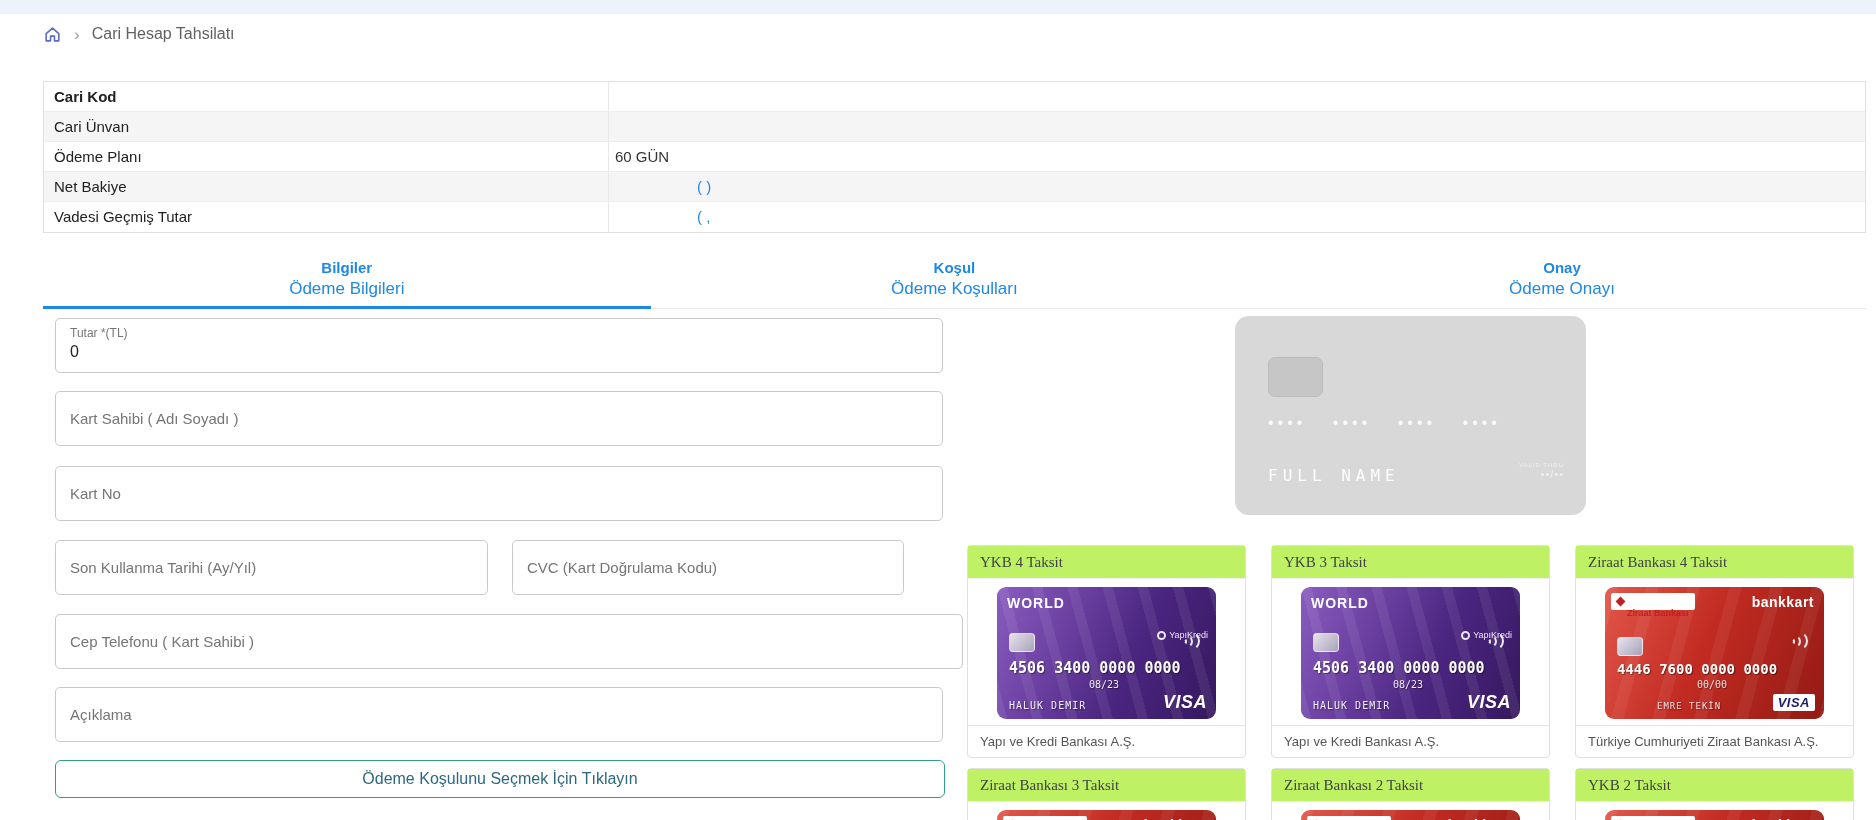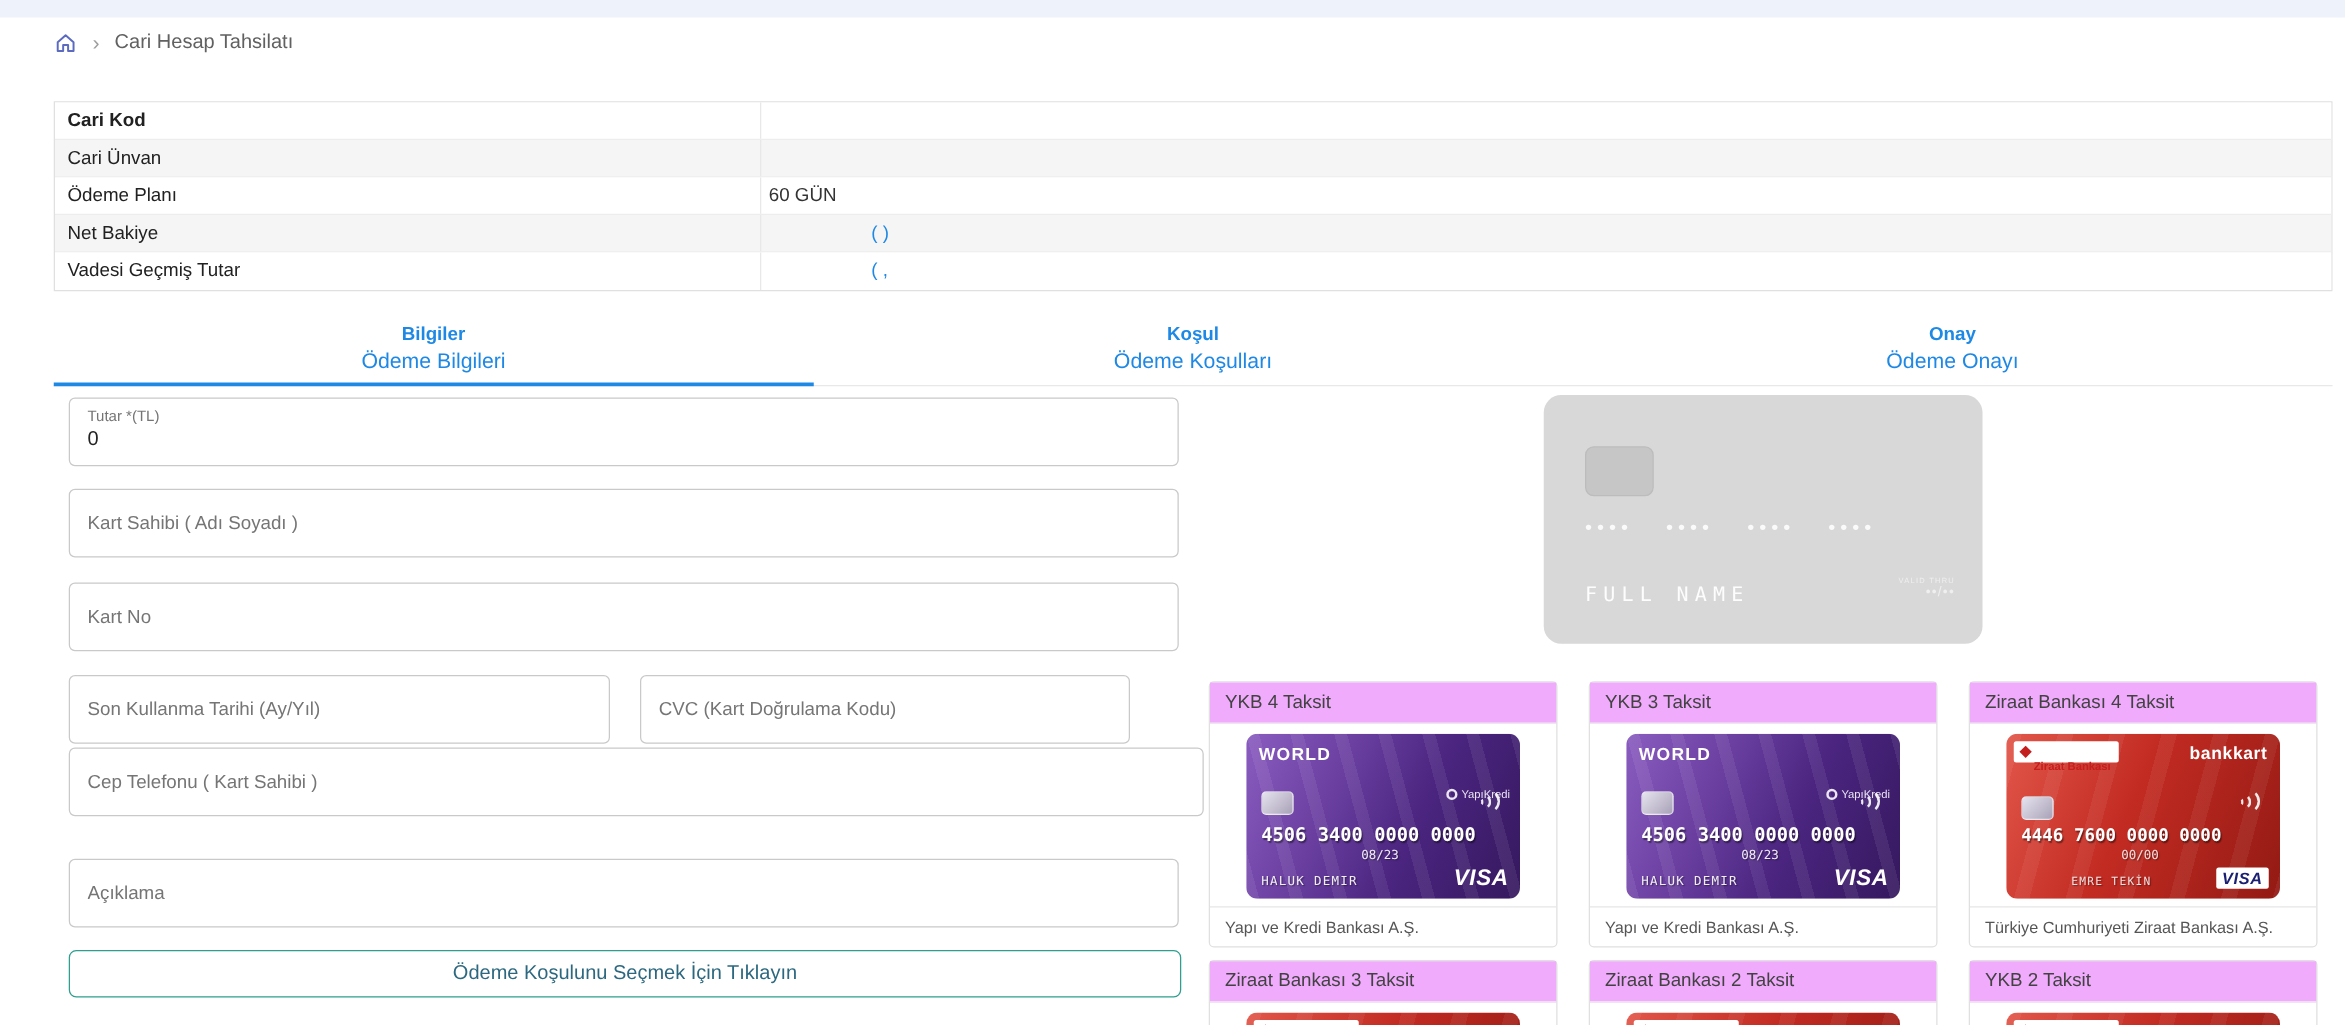--- a/index.html
+++ b/index.html
@@ -41,21 +41,21 @@
   .field.ph input::placeholder { color:#757575; opacity:1; }
   .field.filled { padding:7px 14px 4px 14px; }
   .field .flabel { display:block; font-size:12px; color:#757575; }
   .field.filled input { font-size:16px; color:#222; margin-top:3px; }
 
   .f-amount   { left:55px; top:318px; width:888px; height:55px; }
   .f-holder   { left:55px; top:391px; width:888px; height:55px; }
   .f-cardno   { left:55px; top:466px; width:888px; height:55px; }
   .f-expiry   { left:55px; top:540px; width:433px; height:55px; }
   .f-cvc      { left:512px; top:540px; width:392px; height:55px; }
-  .f-phone    { left:55px; top:598px; width:908px; height:55px; }
+  .f-phone    { left:55px; top:614px; width:908px; height:55px; }
   .f-desc     { left:55px; top:687px; width:888px; height:55px; }
 
   .btn-condition { position:absolute; left:55px; top:760px; width:890px; height:38px;
     background:#fff; border:1px solid #2e9e8f; border-radius:6px; color:#2c687f;
     font-size:16px; font-family:"Liberation Sans",sans-serif; cursor:pointer; }
 
   
   .card-preview { position:absolute; left:1235px; top:316px; width:351px; height:199px;
     background:#d8d8d8; border-radius:14px; }
   .cp-chip { position:absolute; left:33px; top:41px; width:55px; height:40px; background:#c6c6c6;
@@ -65,21 +65,21 @@
   .cp-name { position:absolute; left:33px; top:150px; font-family:"DejaVu Sans Mono",monospace;
     font-size:16px; letter-spacing:5px; color:#fdfdfd; }
   .cp-valid { position:absolute; right:22px; top:146px; text-align:right; color:#efefef; }
   .cp-valid .vt { font-size:6px; letter-spacing:1px; display:block; }
   .cp-valid .vv { font-size:11px; letter-spacing:1px; display:block; }
 
   
   .tile { position:absolute; width:279px; height:213px; border:1px solid #e0e0e0; border-radius:4px;
     background:#fff; cursor:pointer; }
   .tile-header { height:33px; line-height:32px; padding-left:12px; font-size:15px; color:#424242;
-    border-bottom:1px solid #f0f0f0; background:#f0abfc; }
+    border-bottom:1px solid #f0f0f0; background:#bef264;font-family:Liberation Serif, serif; }
   .tile-imgwrap { height:146px; display:flex; align-items:flex-start; justify-content:center; padding-top:8px; }
   .tile-footer { height:33px; line-height:32px; padding-left:12px; font-size:13px; color:#555;
     border-top:1px solid #e6e6e6; white-space:nowrap; overflow:hidden; }
   .t-r1c1 { left:967px;  top:545px; }
   .t-r1c2 { left:1271px; top:545px; }
   .t-r1c3 { left:1575px; top:545px; }
   .t-r2c1 { left:967px;  top:768px; }
   .t-r2c2 { left:1271px; top:768px; }
   .t-r2c3 { left:1575px; top:768px; }
 

